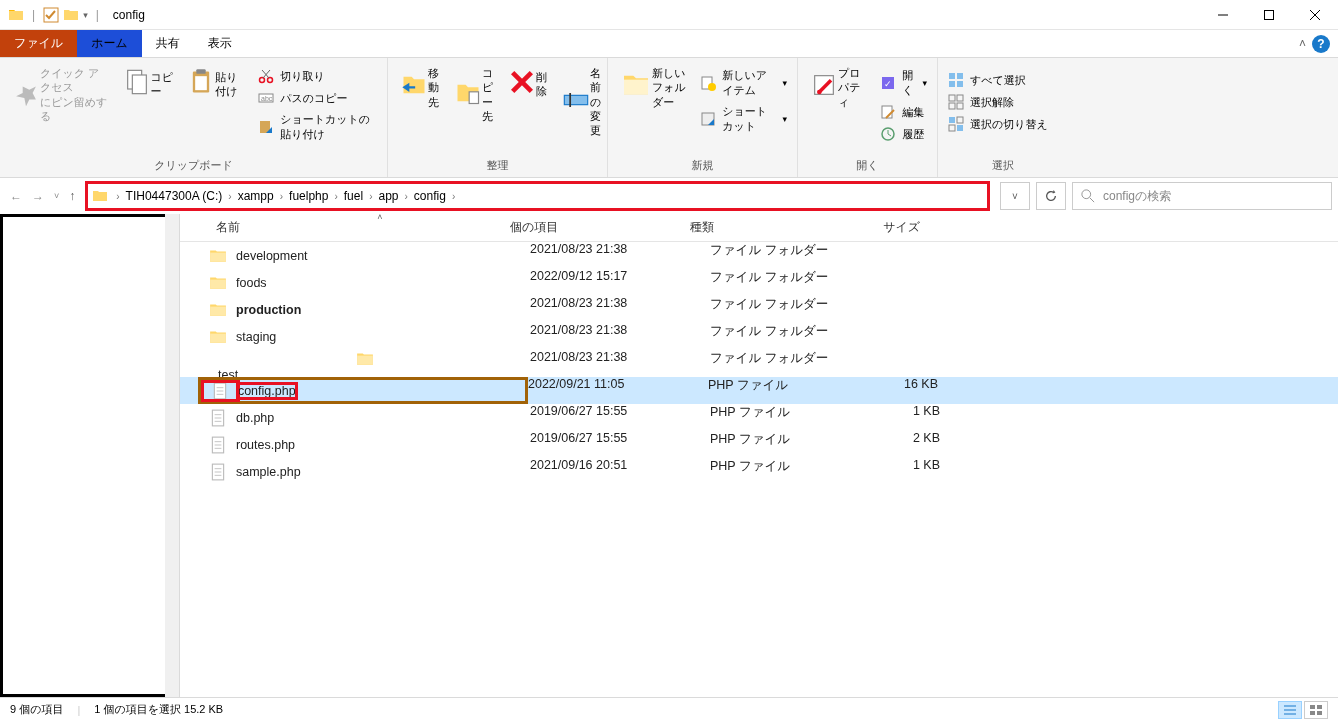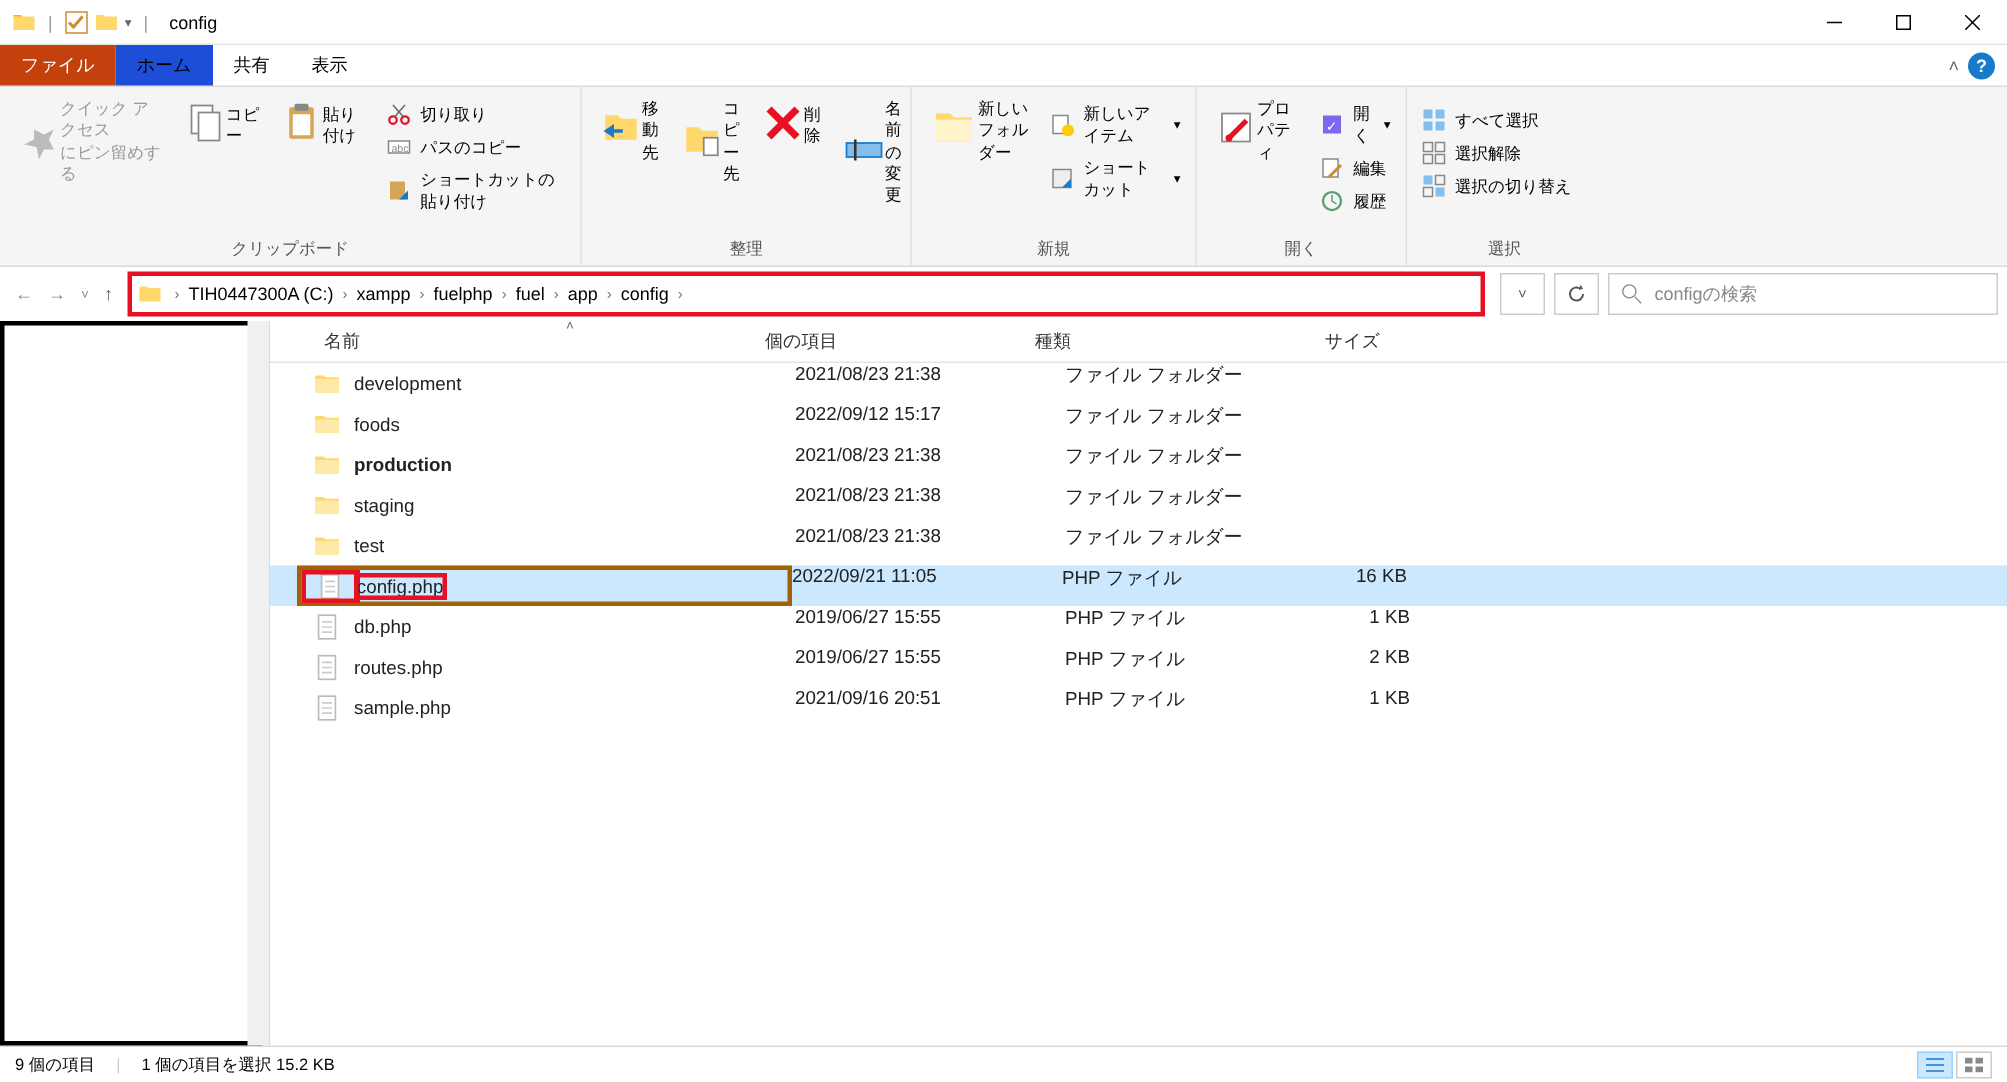--- a/index.html
+++ b/index.html
@@ -476,21 +476,21 @@
                 <path fill="#ffe9a8" d="M1 5h14v8H1z"></path>
               </svg>
             </div>
             <div class="name-cell"><span class="name-inner">staging</span></div>
           </div>
           <div class="col-date">2021/08/23 21:38</div>
           <div class="col-type">ファイル フォルダー</div>
           <div class="col-size"></div>
         </div>
         <div class="row">
-          <div class="name-box" style="width:330px;">
+          <div class="name-box" style="width:330px;flex-direction:column;">
             <div class="icon-cell">
               <svg width="18" height="18" viewBox="0 0 16 16">
                 <path fill="#ffd76b" d="M1 3h5l1 1h8v9H1z"></path>
                 <path fill="#ffe9a8" d="M1 5h14v8H1z"></path>
               </svg>
             </div>
             <div class="name-cell"><span class="name-inner">test</span></div>
           </div>
           <div class="col-date">2021/08/23 21:38</div>
           <div class="col-type">ファイル フォルダー</div>

